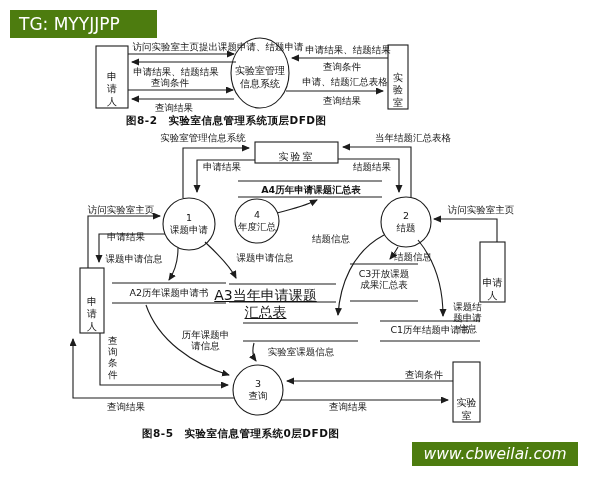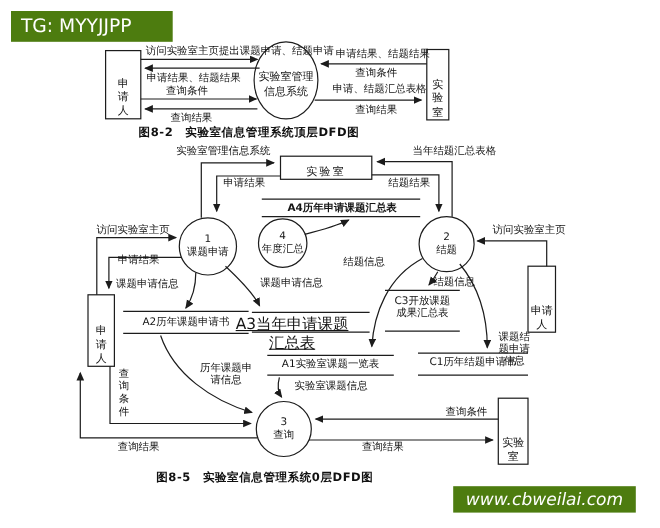--- a/index.html
+++ b/index.html
@@ -140,21 +140,20 @@
     <div>结题</div>
   </div>
   <div class="proc" style="left:233px;top:365px;width:50px;height:50px;">
     <div>3</div>
     <div>查询</div>
   </div>
 
   <div class="store-txt" style="left:112px;top:287px;width:114px;">A2历年课题申请书</div>
   <div class="store-txt" style="left:212px;top:287px;width:107px;font-size:14px;text-decoration:underline;">A3当年申请课题汇总表</div>
   <div class="store-txt" style="left:240px;top:184px;width:142px;font-weight:bold;">A4历年申请课题汇总表</div>
-  <div class="store-txt" style="left:243px;top:326px;width:115px;">A1实验室课题一览表</div>
   <div class="store-txt" style="left:357px;top:268px;width:54px;">C3开放课题成果汇总表</div>
   <div class="store-txt" style="left:380px;top:324px;width:100px;">C1历年结题申请书</div>
 
   <div class="lbl c" style="left:86px;top:204px;width:70px;">访问实验室主页</div>
   <div class="lbl c" style="left:104px;top:231px;width:44px;">申请结果</div>
   <div class="lbl c" style="left:160px;top:132px;width:86px;">实验室管理信息系统</div>
   <div class="lbl c" style="left:200px;top:161px;width:44px;">申请结果</div>
   <div class="lbl c" style="left:370px;top:132px;width:86px;">当年结题汇总表格</div>
   <div class="lbl c" style="left:350px;top:161px;width:44px;">结题结果</div>
   <div class="lbl c" style="left:446px;top:204px;width:70px;">访问实验室主页</div>

